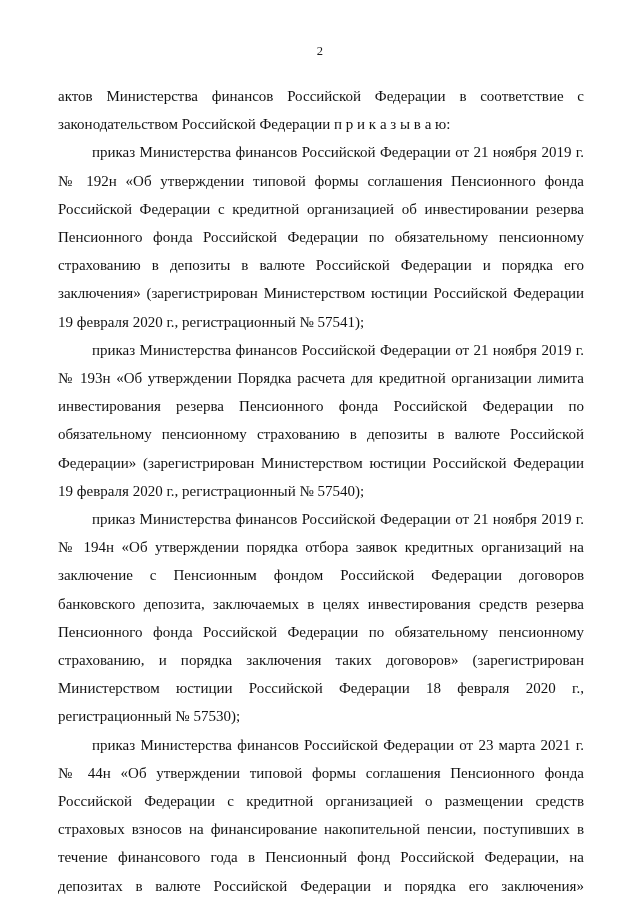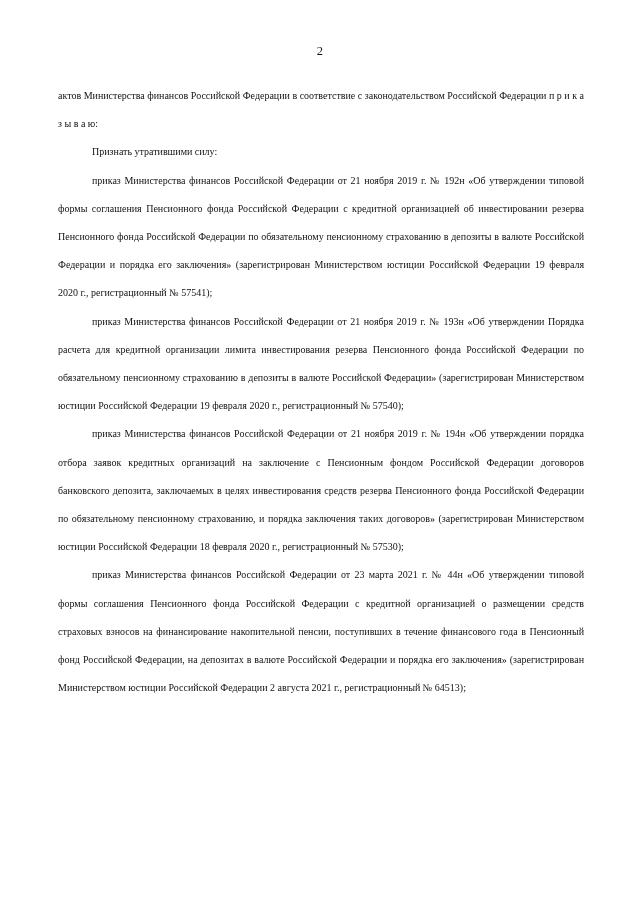--- a/index.html
+++ b/index.html
@@ -29,21 +29,21 @@
     padding-top: 44px;
     letter-spacing: 0.2px;
     color: #1a1a1a;
   }
   .doc-body {
     padding: 0 56px 0 58px;
     margin-top: 23px;
   }
   p.para {
     margin: 0 0 0 0;
-    font-size: 10px;
+    font-size: 15px;
     line-height: 28.2px;
     text-align: justify;
     text-justify: inter-word;
     color: #121212;
     hyphens: none;
   }
   p.indent {
     text-indent: 34px;
   }
   
@@ -59,21 +59,20 @@
 <body>
 
 <div class="page">
 
   <div class="page-number">2</div>
 
   <div class="doc-body">
 
     <p class="para">актов Министерства финансов Российской Федерации в соответствие с законодательством Российской Федерации п р и к а з ы в а ю:</p>
 
-    <p class="para indent">Признать утратившими силу:</p>
 
     <p class="para indent">приказ Министерства финансов Российской Федерации от 21 ноября 2019 г. № 192н «Об утверждении типовой формы соглашения Пенсионного фонда Российской Федерации с кредитной организацией об инвестировании резерва Пенсионного фонда Российской Федерации по обязательному пенсионному страхованию в депозиты в валюте Российской Федерации и порядка его заключения» (зарегистрирован Министерством юстиции Российской Федерации 19 февраля 2020 г., регистрационный № 57541);</p>
 
     <p class="para indent">приказ Министерства финансов Российской Федерации от 21 ноября 2019 г. № 193н «Об утверждении Порядка расчета для кредитной организации лимита инвестирования резерва Пенсионного фонда Российской Федерации по обязательному пенсионному страхованию в депозиты в валюте Российской Федерации» (зарегистрирован Министерством юстиции Российской Федерации 19 февраля 2020 г., регистрационный № 57540);</p>
 
     <p class="para indent">приказ Министерства финансов Российской Федерации от 21 ноября 2019 г. № 194н «Об утверждении порядка отбора заявок кредитных организаций на заключение с Пенсионным фондом Российской Федерации договоров банковского депозита, заключаемых в целях инвестирования средств резерва Пенсионного фонда Российской Федерации по обязательному пенсионному страхованию, и порядка заключения таких договоров» (зарегистрирован Министерством юстиции Российской Федерации 18 февраля 2020 г., регистрационный № 57530);</p>
 
     <p class="para indent">приказ Министерства финансов Российской Федерации от 23 марта 2021 г. № 44н «Об утверждении типовой формы соглашения Пенсионного фонда Российской Федерации с кредитной организацией о размещении средств страховых взносов на финансирование накопительной пенсии, поступивших в течение финансового года в Пенсионный фонд Российской Федерации, на депозитах в валюте Российской Федерации и порядка его заключения» (зарегистрирован Министерством юстиции Российской Федерации 2 августа 2021 г., регистрационный № 64513);</p>
 
   </div>

